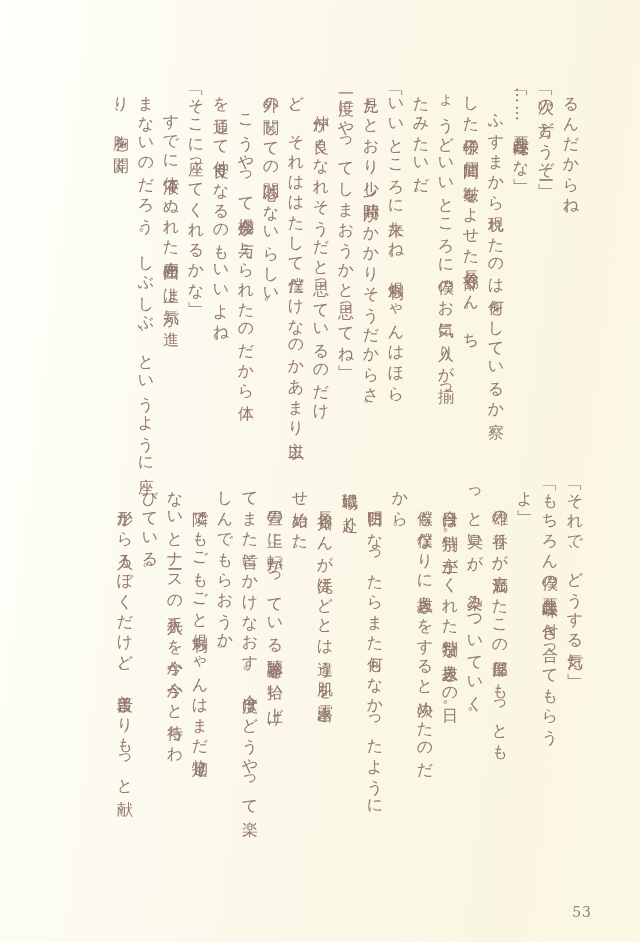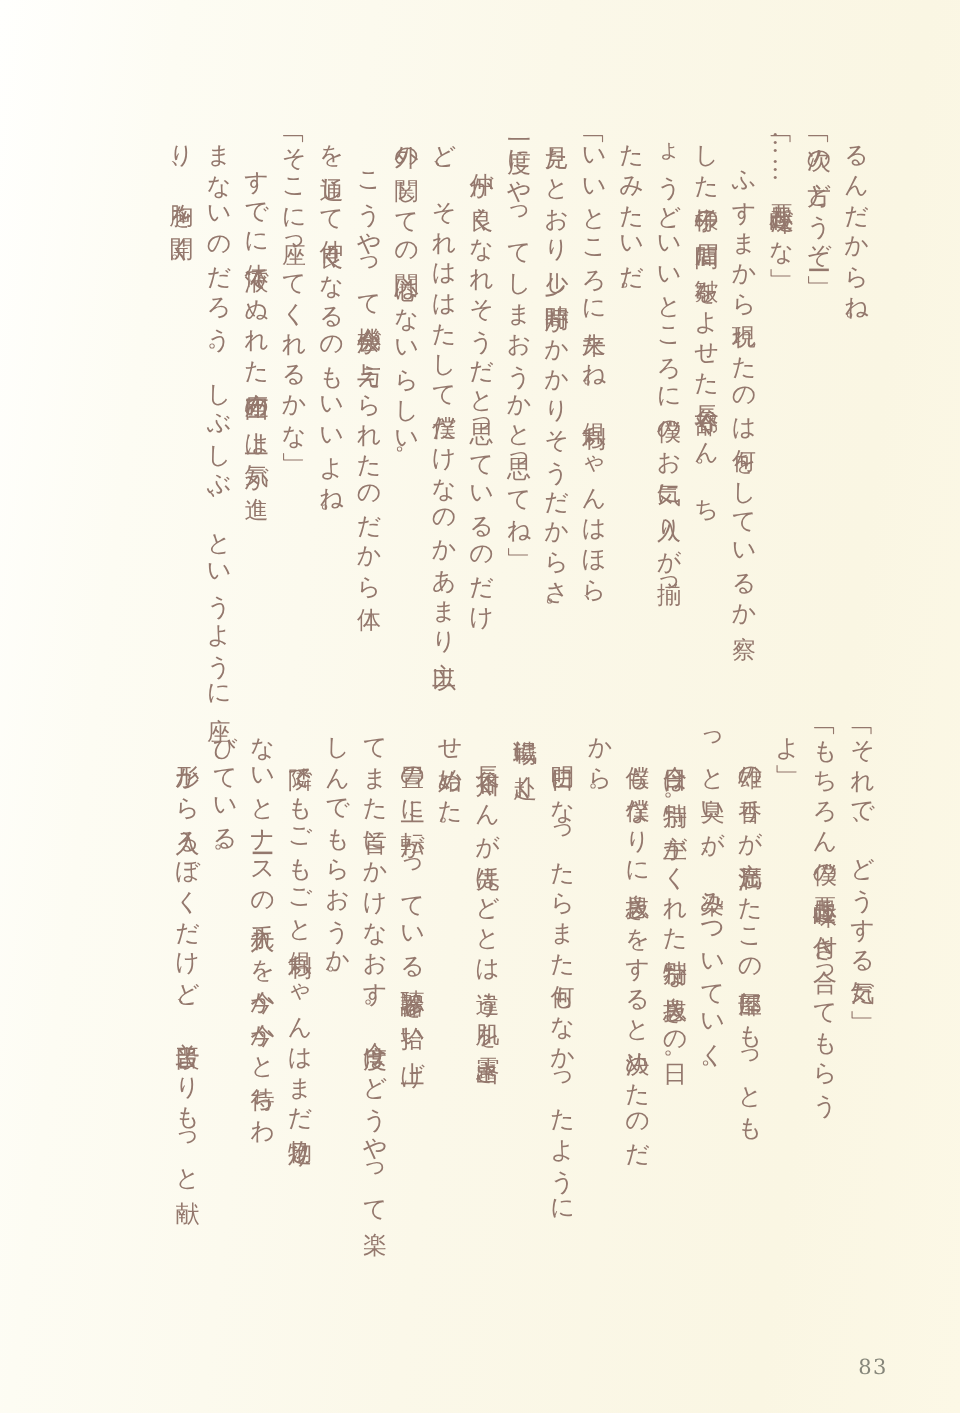--- a/index.html
+++ b/index.html
@@ -88,14 +88,14 @@
       <div class="tcol">せ始めた。</div>
       <div class="tcol">　畳の上に転がっている聴診器を拾い上げ</div>
       <div class="tcol">てまた首にかけなおす。今度はどうやって楽</div>
       <div class="tcol">しんでもらおうか。</div>
       <div class="tcol">　隣でもごもごと倶利ちゃんはまだ物足り</div>
       <div class="tcol">ないとナースの手入れを今か今かと待ちわ</div>
       <div class="tcol">びている。</div>
       <div class="tcol">　形から入るぼくだけど、普段よりもっと献</div>
     </div>
 
-  <div id="page-number">83</div>
+  <div id="page-number">53</div>
 </div>
 
 </body></html>

